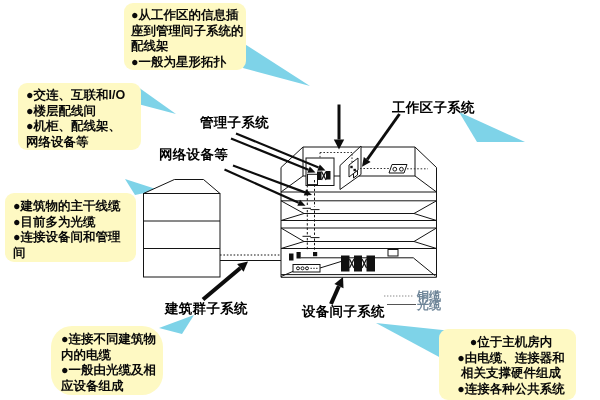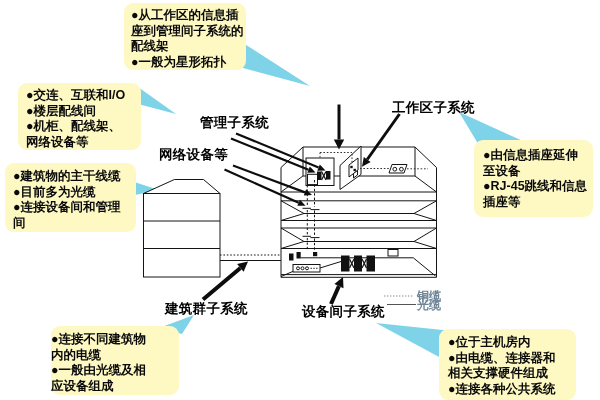--- a/index.html
+++ b/index.html
@@ -178,33 +178,29 @@
 </svg>
 
 <div class="callout" style="left:124px;top:3px;width:122px;height:67px;padding:5px 2px 0 7px;">●从工作区的信息插
 座到管理间子系统的
 配线架
 ●一般为星形拓扑</div>
 <div class="callout" style="left:18px;top:83px;width:123px;height:67px;padding:5px 2px 0 8px;">●交连、互联和I/O
 ●楼层配线间
 ●机柜、配线架、
 网络设备等</div>
-<div class="callout" style="left:5px;top:163px;width:131px;height:69px;padding:6px 2px 0 8px;">●建筑物的主干线缆
+<div class="callout" style="left:5px;top:193px;width:131px;height:69px;padding:6px 2px 0 8px;">●建筑物的主干线缆
 ●目前多为光缆
 ●连接设备间和管理
 间</div>
-<div class="callout" style="left:474px;top:140px;width:119px;height:77px;padding:8px 2px 0 9px;">●由信息插座延伸
-至设备
-●RJ-45跳线和信息
-插座等</div>
-<div class="callout" style="left:51px;top:326px;width:128px;height:69px;padding:6px 2px 0 0;">●连接不同建筑物
+<div class="callout" style="left:51px;top:326px;width:112px;height:69px;padding:6px 2px 0 10px;border-radius:21px;">●连接不同建筑物
 内的电缆
 ●一般由光缆及相
 应设备组成</div>
-<div class="callout" style="left:439px;top:329px;width:137px;height:71px;padding:6px 2px 0 9px;">●位于主机房内
+<div class="callout" style="left:439px;top:329px;width:137px;height:71px;padding:6px 2px 0 9px;text-align:center;">●位于主机房内
 ●由电缆、连接器和
 相关支撑硬件组成
 ●连接各种公共系统</div>
 
 <div class="label" style="left:392px;top:100.5px;">工作区子系统</div>
 <div class="label" style="left:200px;top:116px;">管理子系统</div>
 <div class="label" style="left:159px;top:147.5px;">网络设备等</div>
 <div class="label" style="left:165px;top:302px;">建筑群子系统</div>
 <div class="label" style="left:302px;top:305px;">设备间子系统</div>
 

